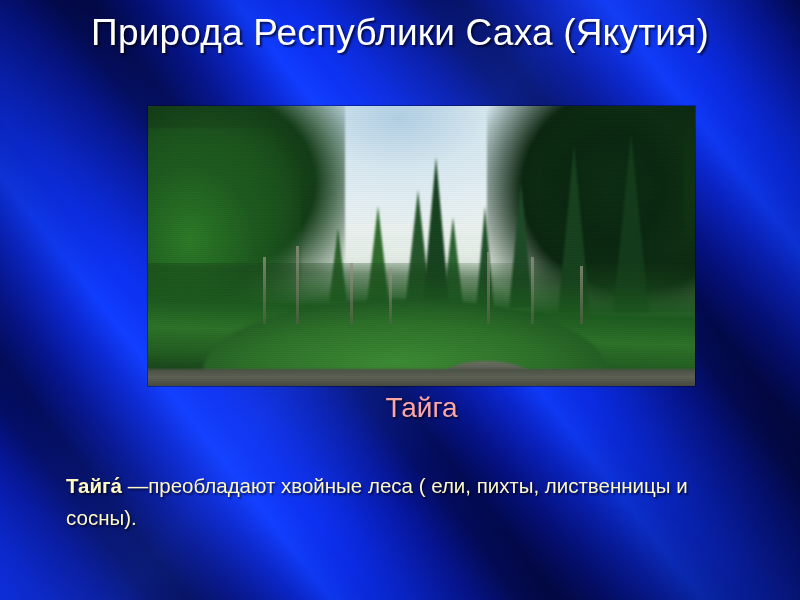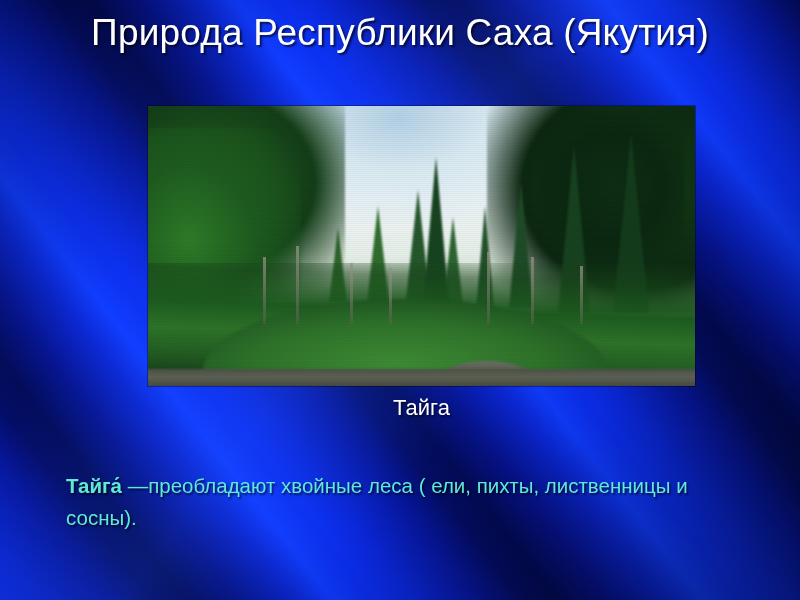--- a/index.html
+++ b/index.html
@@ -224,35 +224,35 @@
     pointer-events: none;
   }
 
   
   #caption {
     position: absolute;
     left: 148px;
     top: 394px;
     width: 547px;
     text-align: center;
-    color: #ffffff;
-    font-size: 22px;
+    color: #fca5a5;
+    font-size: 28px;
     line-height: 28px;
     font-weight: 400;
     text-shadow: 1.5px 1.5px 2px rgba(0,0,12,0.6);
     z-index: 7;
   }
 
   
   #body-text {
     position: absolute;
     left: 66px;
     top: 470px;
     width: 690px;
-    color: #5eead4;
+    color: #fef9c3;
     font-size: 20.5px;
     line-height: 32px;
     font-weight: 400;
     text-shadow: 1.5px 1.5px 2px rgba(0,0,12,0.62);
     z-index: 7;
   }
   #body-text .lead {
     font-weight: 700;
   }
 </style>

